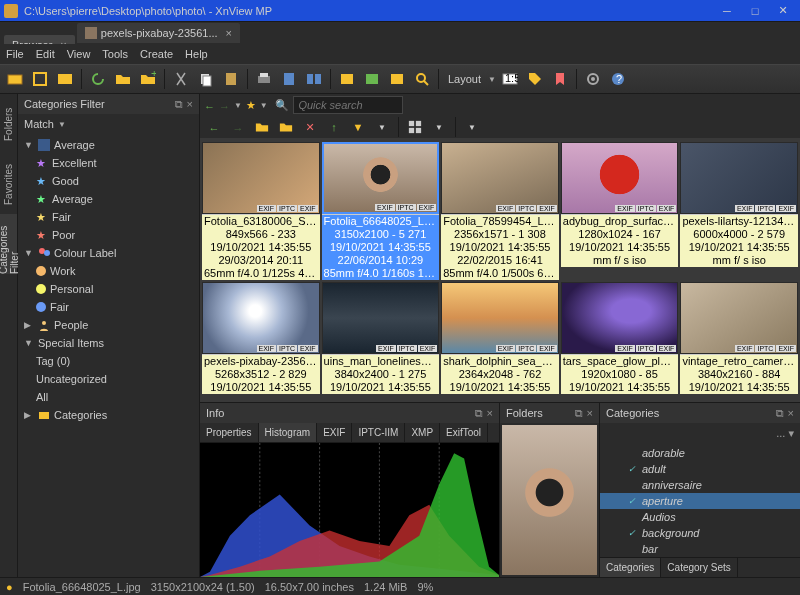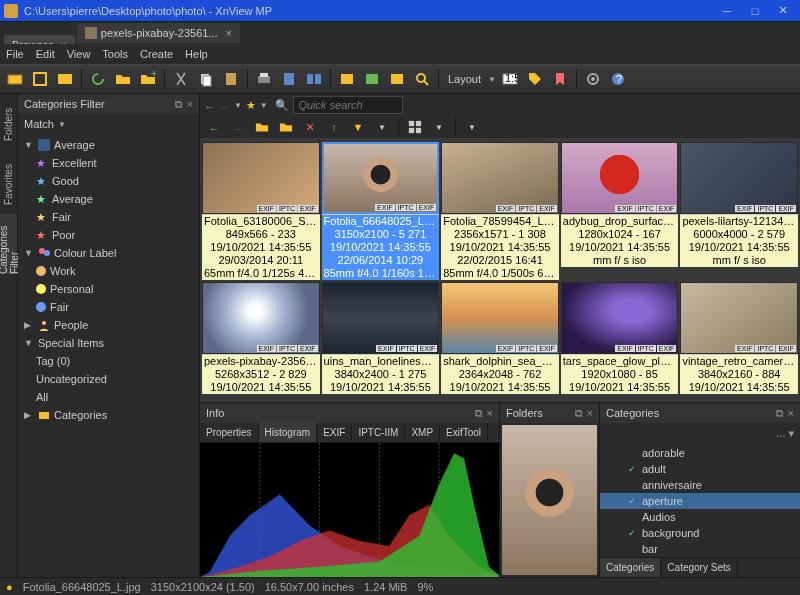--- a/index.html
+++ b/index.html
@@ -52,21 +52,21 @@
 .thumb-meta div { white-space: nowrap; overflow: hidden; text-overflow: ellipsis; padding: 0 2px; }
 .bottom-row { height: 175px; display: flex; border-top: 1px solid #1a1a1a; }
 .info-panel { width: 300px; background: #2b2b2b; display: flex; flex-direction: column; border-right: 1px solid #1a1a1a; }
 .info-tabs { height: 20px; display: flex; background: #2b2b2b; border-bottom: 1px solid #1a1a1a; }
 .info-tab { padding: 0 6px; display: flex; align-items: center; font-size: 10px; border-right: 1px solid #1a1a1a; }
 .info-tab.active { background: #3a3a3a; }
 .histogram { flex: 1; background: #000; position: relative; overflow: hidden; }
 .preview-panel { flex: 1; background: #2b2b2b; display: flex; flex-direction: column; border-right: 1px solid #1a1a1a; }
 .preview-img { flex: 1; background: #444; margin: 2px; position: relative; }
 .cat-panel { width: 200px; background: #2b2b2b; display: flex; flex-direction: column; }
-.cat-list { flex: 1; overflow: hidden; padding: 2px 0; }
+.cat-list { flex: 1; overflow: hidden; padding: 2px 0; font-style: italic; }
 .cat-item { height: 16px; display: flex; align-items: center; padding-left: 28px; gap: 4px; }
 .cat-check { width: 10px; color: #6cc; font-size: 9px; }
 .cat-item.sel { background: #3a6a9a; }
 .cat-bottom-tabs { height: 20px; display: flex; border-top: 1px solid #1a1a1a; }
 .status-bar { height: 18px; background: #2b2b2b; display: flex; align-items: center; padding: 0 6px; gap: 10px; font-size: 10px; border-top: 1px solid #1a1a1a; color: #aaa; }
 .status-item { white-space: nowrap; }
 
 
 .img-people { background: linear-gradient(135deg,#8b7355 0%,#d4a878 100%); }
 .img-camera { background: radial-gradient(circle at 50% 45%,#222 14%,transparent 15%), radial-gradient(circle at 50% 45%,#c9a080 25%,transparent 26%), linear-gradient(#c9b8a8,#8a7560); }

